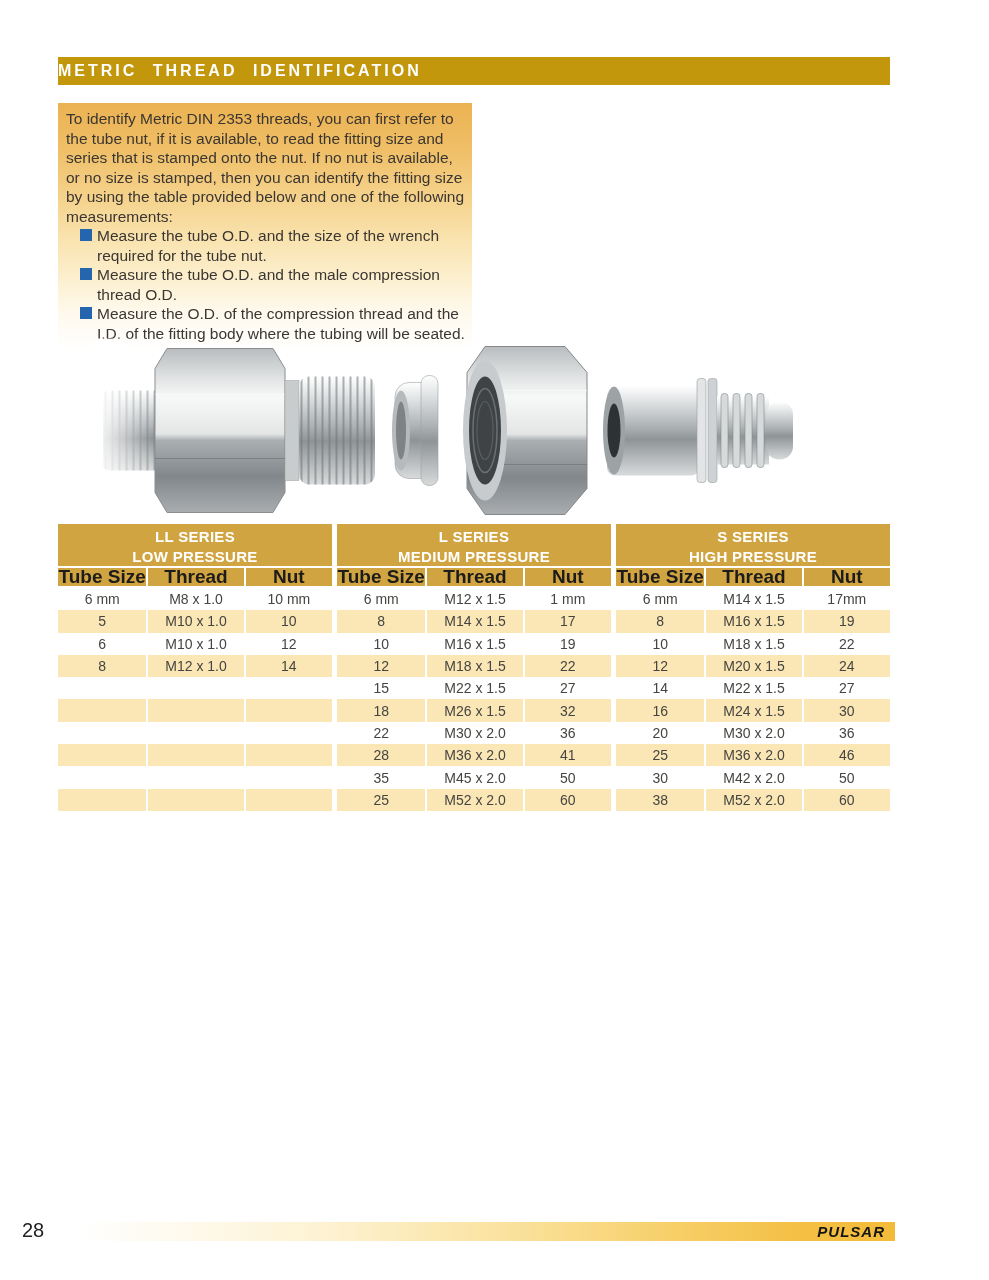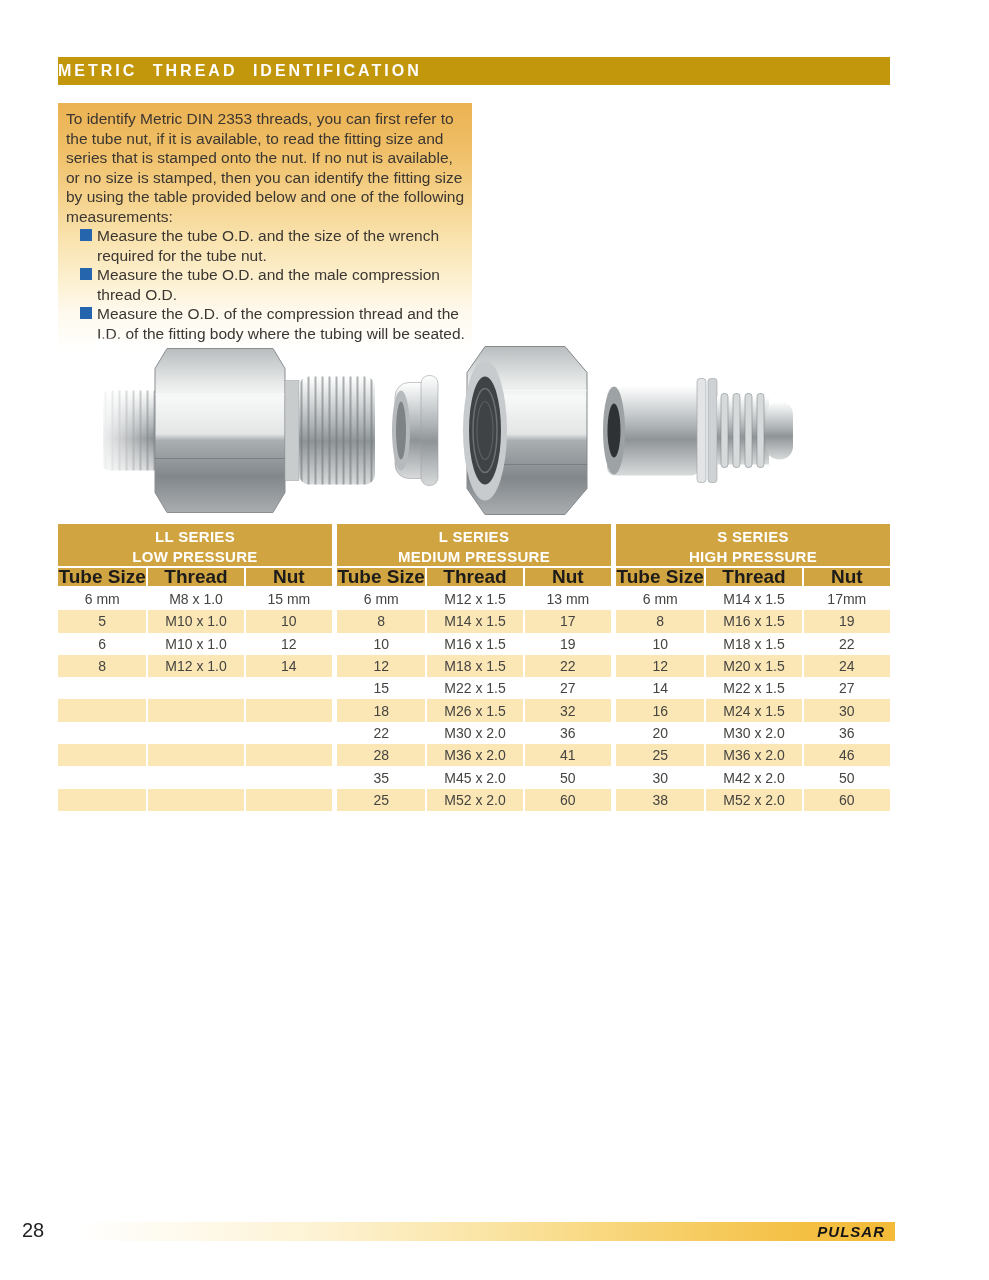--- a/index.html
+++ b/index.html
@@ -186,21 +186,21 @@
     </div>
     <div class="col-head">
         <div class="col-cell c0">Tube Size</div>
         <div class="col-cell c1">Thread</div>
         <div class="col-cell c2">Nut</div>
       </div>
     <div>
         <div class="row">
           <div class="cell c0">6 mm</div>
           <div class="cell c1">M8 x 1.0</div>
-          <div class="cell c2">15 mm</div>
+          <div class="cell c2">10 mm</div>
         </div>
         <div class="row">
           <div class="cell c0">5</div>
           <div class="cell c1">M10 x 1.0</div>
           <div class="cell c2">10</div>
         </div>
         <div class="row">
           <div class="cell c0">6</div>
           <div class="cell c1">M10 x 1.0</div>
           <div class="cell c2">12</div>
@@ -250,21 +250,21 @@
     </div>
     <div class="col-head">
         <div class="col-cell c0">Tube Size</div>
         <div class="col-cell c1">Thread</div>
         <div class="col-cell c2">Nut</div>
       </div>
     <div>
         <div class="row">
           <div class="cell c0">6 mm</div>
           <div class="cell c1">M12 x 1.5</div>
-          <div class="cell c2">13 mm</div>
+          <div class="cell c2">1 mm</div>
         </div>
         <div class="row">
           <div class="cell c0">8</div>
           <div class="cell c1">M14 x 1.5</div>
           <div class="cell c2">17</div>
         </div>
         <div class="row">
           <div class="cell c0">10</div>
           <div class="cell c1">M16 x 1.5</div>
           <div class="cell c2">19</div>

